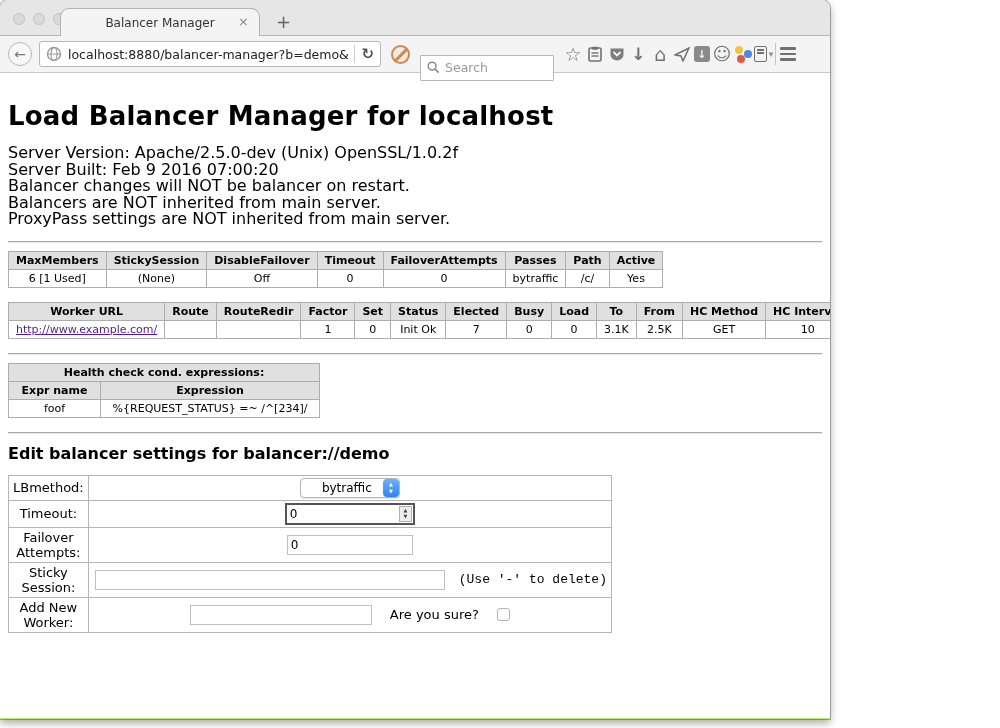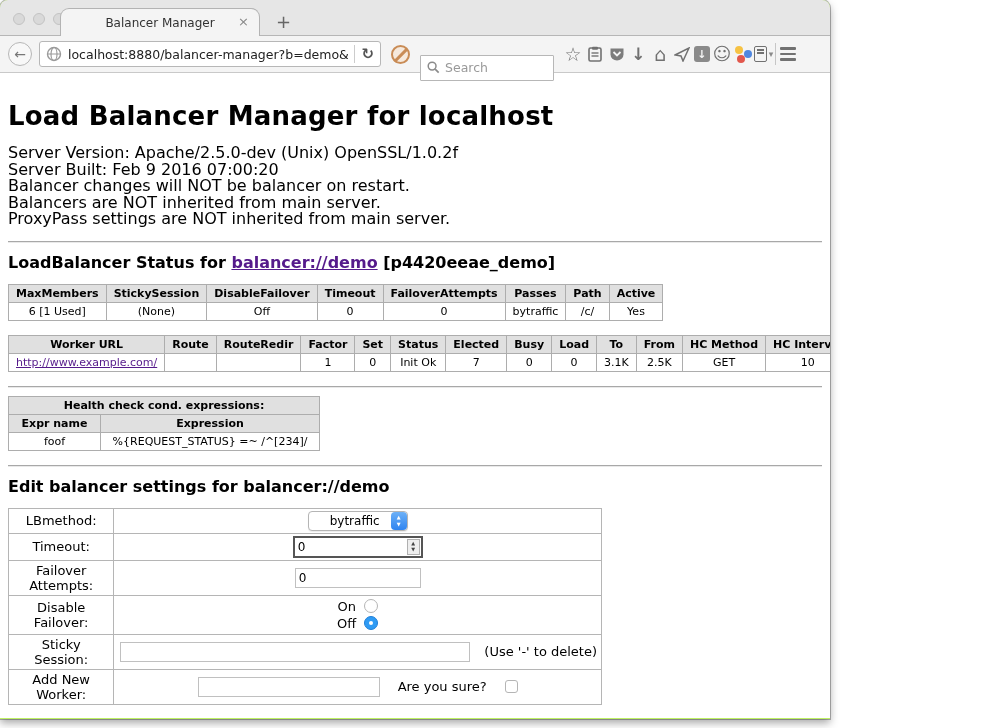--- a/index.html
+++ b/index.html
@@ -103,21 +103,21 @@
   .minispin { width:13px; height:16px; border:1px solid #b0b0b0; background:#eee; font-size:5px; line-height:5px; color:#444;
     display:flex; flex-direction:column; align-items:center; justify-content:center; gap:1px; }
   input.plain { border:1px solid #c0c0c0; height:20px; font-size:12px; padding:0 3px; font-family:"DejaVu Sans",sans-serif; outline:none; }
   .radio { width:14px; height:14px; border-radius:50%; border:1px solid #b5b5b5; background:#fff; display:inline-block; vertical-align:middle; }
   .radio.checked { background:#2f9bf4; border-color:#1f7fd8; position:relative; }
   .radio.checked::after { content:""; position:absolute; left:4px; top:4px; width:4px; height:4px; border-radius:50%; background:#fff; }
   .radio-row { display:flex; align-items:center; justify-content:center; gap:8px; line-height:17px; }
   .checkbox { width:13px; height:13px; border:1px solid #b5b5b5; border-radius:3px; background:#fff; display:inline-block; vertical-align:middle; }
   .sticky-row { display:flex; align-items:center; }
   .sticky-row input { flex:0 0 350px; margin-left:2px; }
-  .sticky-hint { margin-left:14px; white-space:nowrap; }
+  .sticky-hint { margin-left:14px; white-space:nowrap;font-family:Liberation Mono, monospace; }
   .worker-row { display:flex; align-items:center; justify-content:center; gap:18px; }
 </style>
 </head>
 <body>
 
 <div class="window">
 
   <div class="tabstrip">
     <div class="traffic-lights">
       <span class="tl"></span>
@@ -206,23 +206,20 @@
     <div class="server-info">
       <div>Server Version: Apache/2.5.0-dev (Unix) OpenSSL/1.0.2f</div>
       <div>Server Built: Feb 9 2016 07:00:20</div>
       <div>Balancer changes will NOT be balancer on restart.</div>
       <div>Balancers are NOT inherited from main server.</div>
       <div>ProxyPass settings are NOT inherited from main server.</div>
     </div>
 
     <hr class="rule">
 
-    <h3 class="sect">
-      <span>LoadBalancer Status for </span><a class="plink" href="#">balancer://demo</a><span> [p4420eeae_demo]</span>
-    </h3>
 
     <table class="grid">
       <tbody>
           <tr>
         <th>MaxMembers</th>
         <th>StickySession</th>
         <th>DisableFailover</th>
         <th>Timeout</th>
         <th>FailoverAttempts</th>
         <th>Passes</th>
@@ -329,33 +326,20 @@
           </span>
         </td>
       </tr>
       <tr>
         <td class="flabel">Failover Attempts:</td>
         <td class="fieldcell">
           <input class="plain" style="width: 126px;" type="text" value="0">
         </td>
       </tr>
       <tr>
-        <td class="flabel">Disable Failover:</td>
-        <td>
-          <div class="radio-row">
-            <span>On</span>
-            <span class="radio"></span>
-          </div>
-          <div class="radio-row">
-            <span>Off</span>
-            <span class="radio checked"></span>
-          </div>
-        </td>
-      </tr>
-      <tr>
         <td class="flabel">Sticky Session:</td>
         <td>
           <div class="sticky-row">
             <input class="plain" type="text" value="" style="">
             <span class="sticky-hint">(Use '-' to delete)</span>
           </div>
         </td>
       </tr>
       <tr>
         <td class="flabel">Add New Worker:</td>

